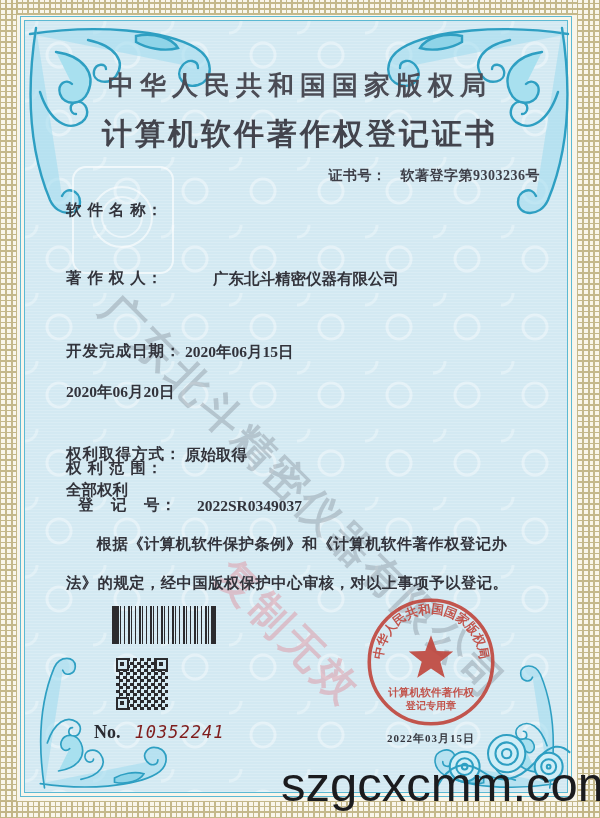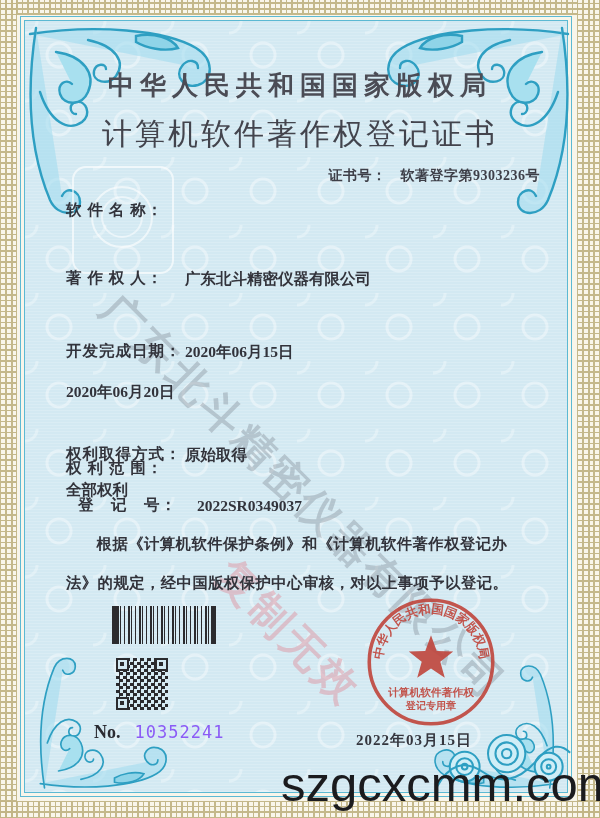--- a/index.html
+++ b/index.html
@@ -46,57 +46,57 @@
     border:2px solid rgba(255,255,255,.75);border-radius:14px;opacity:.85;}
   .emboss .ring1{position:absolute;left:17px;top:18px;width:58px;height:58px;border-radius:50%;
     border:2px solid rgba(255,255,255,.7);}
   .emboss .ring2{position:absolute;left:27px;top:28px;width:38px;height:38px;border-radius:50%;
     border:2px solid rgba(255,255,255,.6);}
 
   
   .authority{position:absolute;left:0;top:68px;width:600px;text-align:center;
     font-size:26px;font-weight:700;letter-spacing:6px;color:#4b4c55;}
   .cert-title{position:absolute;left:0;top:114px;width:600px;text-align:center;
-    font-size:30px;font-weight:400;letter-spacing:3px;color:#43444d;}
+    font-size:30px;font-weight:700;letter-spacing:3px;color:#43444d;}
   .cert-no{position:absolute;right:60px;top:167px;font-size:14px;font-weight:700;
     color:#3e3f48;letter-spacing:.5px;text-align:center;}
   .cert-no .val{margin-left:14px;}
 
   
   .row{position:absolute;left:66px;display:flex;font-size:15.5px;font-weight:700;color:#32333b;}
   .row .lbl{display:inline-block;width:119px;flex:none;letter-spacing:1px;}
   .row .vals{line-height:21.5px;}
-  .r1{top:200px;flex-direction:column;} .r2{top:268px;} .r3{top:341px;} .r4{top:381px;}
+  .r1{top:200px;flex-direction:column;} .r2{top:268px;gap:28px;} .r3{top:341px;} .r4{top:381px;}
   .r5{top:444px;} .r6{top:458px;flex-direction:column;} .r7{top:495px;margin-left:12px;}
 
   .statement{position:absolute;left:66px;top:524px;width:466px;
     font-size:15.3px;font-weight:700;color:#32333b;line-height:39px;
     text-indent:2em;letter-spacing:.5px;}
 
   
   .pdf417{position:absolute;left:112px;top:606px;width:104px;height:38px;
     border-left:5px solid #2b2b2e;border-right:5px solid #2b2b2e;box-sizing:border-box;
     background-image:
       repeating-linear-gradient(90deg,#2b2b2e 0 2px,rgba(0,0,0,0) 2px 3px,#2b2b2e 3px 4px,rgba(0,0,0,0) 4px 7px,#2b2b2e 7px 8px,rgba(0,0,0,0) 8px 11px),
       repeating-linear-gradient(0deg,rgba(211,233,242,0) 0 5px,rgba(211,233,242,.85) 5px 6.5px);}
   .qr{position:absolute;left:116px;top:658px;width:52px;height:52px;
     background-image:repeating-conic-gradient(#2b2b2e 0% 25%,rgba(0,0,0,0) 0% 50%);
     background-size:7px 7px;}
   .finder{position:absolute;width:13px;height:13px;border:2.5px solid #2b2b2e;
     background:#d3e9f2;box-sizing:border-box;}
   .finder::after{content:"";position:absolute;left:2px;top:2px;width:4px;height:4px;background:#2b2b2e;}
   .f-tl{left:0;top:0;} .f-tr{right:0;top:0;} .f-bl{left:0;bottom:0;}
   .serial{position:absolute;left:94px;top:722px;font-size:18px;color:#2a2b32;font-weight:600;}
-  .serial .num{color:#8b5cf6;font-family:"DejaVu Sans Mono","Liberation Mono",monospace;
-    font-size:17px;letter-spacing:1px;margin-left:14px;font-weight:400;}
+  .serial .num{color:#7f1d1d;font-family:"DejaVu Sans Mono","Liberation Mono",monospace;
+    font-size:17px;letter-spacing:1px;margin-left:14px;font-weight:400;font-style:italic;}
 
   
   .seal{position:absolute;left:366px;top:597px;width:130px;height:130px;opacity:.9;}
-  .seal-date{position:absolute;left:356px;top:731px;width:150px;text-align:left;
-    font-size:15px;font-weight:700;color:#35363e;letter-spacing:1px;}
+  .seal-date{position:absolute;left:356px;top:731px;width:150px;text-align:center;
+    font-size:11px;font-weight:700;color:#35363e;letter-spacing:1px;}
 
   
   .wm{position:absolute;white-space:nowrap;transform-origin:0 0;transform:rotate(45deg);
     font-size:42px;font-weight:700;letter-spacing:4px;pointer-events:none;}
   .wm-company{left:128px;top:282px;color:rgba(125,136,148,.38);}
   .wm-copy{left:243px;top:548px;color:rgba(221,140,152,.45);}
   .url-overlay{position:absolute;left:281px;top:756px;white-space:nowrap;
     font-family:"Liberation Sans","DejaVu Sans",sans-serif;
     font-size:49px;color:#1b1b1e;letter-spacing:0;}
 </style>

